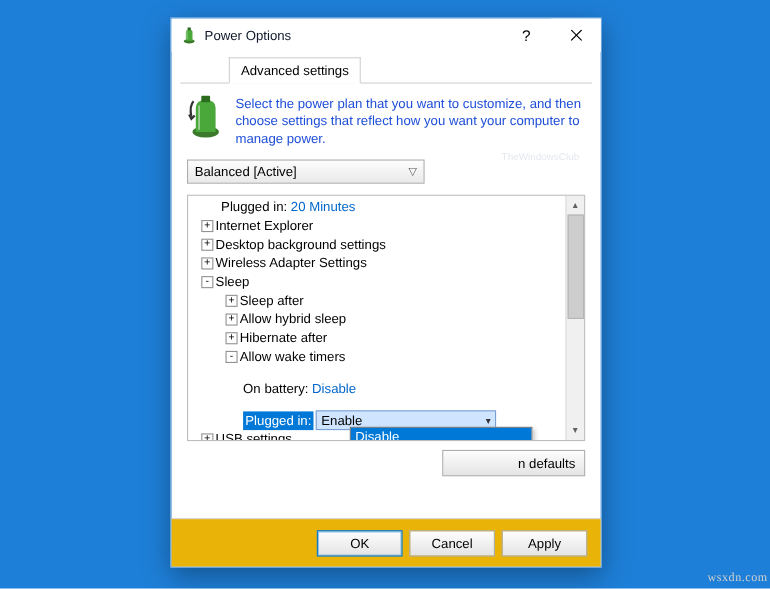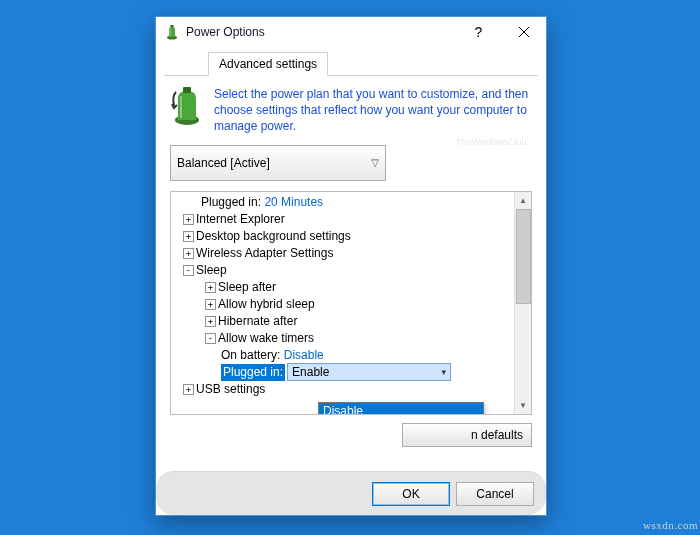--- a/index.html
+++ b/index.html
@@ -79,21 +79,21 @@
     .intro {
       display: flex;
       gap: 10px;
       margin-bottom: 10px;
     }
     .intro-icon svg { width: 34px; height: 40px; }
     .intro-text { font-size: 12px; line-height: 1.35; color: #1d4ed8; }
 
     .plan-select {
       width: 216px;
-      height: 36px;
+      height: 22px;
       border: 1px solid #adadad;
       background: linear-gradient(#fdfdfd,#e9e9e9);
       padding: 2px 6px;
       font-size: 12px;
       display: flex;
       align-items: center;
       justify-content: space-between;
       margin-bottom: 10px;
     }
     .plan-select .chev { font-size: 10px; color: #555; }
@@ -139,21 +139,21 @@
     }
 
     .tree-content {
       padding-right: 18px;
       line-height: 17px;
     }
     .row { white-space: nowrap; display: flex; align-items: center; height: 17px; }
     .ind1 { padding-left: 28px; }
     .ind0 { padding-left: 10px; }
     .ind2 { padding-left: 32px; }
-    .ind3 { padding-left: 48px; }
+    .ind3 { padding-left: 48px; margin-top: 12px; }
     .expander {
       display: inline-flex;
       width: 11px;
       height: 11px;
       border: 1px solid #919191;
       align-items: center;
       justify-content: center;
       font-size: 9px;
       line-height: 1;
       margin-right: 2px;
@@ -224,28 +224,27 @@
       min-width: 130px;
       padding: 0 8px;
       justify-content: flex-end;
     }
 
     .footer {
       position: absolute;
       bottom: 0;
       left: 0; right: 0;
       height: 44px;
-      background: #e5e5e5;
+      background: #eab308;
       border-top: 1px solid #d8d8d8;
       display: flex;
       align-items: center;
       justify-content: flex-end;
       gap: 6px;
       padding-right: 12px;
-      border-radius: 18px;
     }
     .footer .btn { min-width: 78px; }
     .ok-btn { border: 1px solid #0078d7; box-shadow: 0 0 0 1px #8cc0ea inset; }
 
     .watermark {
       position: absolute;
       right: 2px;
       bottom: 4px;
       font-size: 11px;
       color: #cfcfcf;
@@ -393,17 +392,18 @@
     <div class="twc">TheWindowsClub</div>
 
     <div class="restore-row">
       <div class="btn restore-btn">n defaults</div>
     </div>
   </div>
 
   <div class="footer">
     <div class="btn ok-btn">OK</div>
     <div class="btn">Cancel</div>
+    <div class="btn">Apply</div>
   </div>
 
 </div>
 
 <div class="watermark">wsxdn.com</div>
 
 </body></html>

